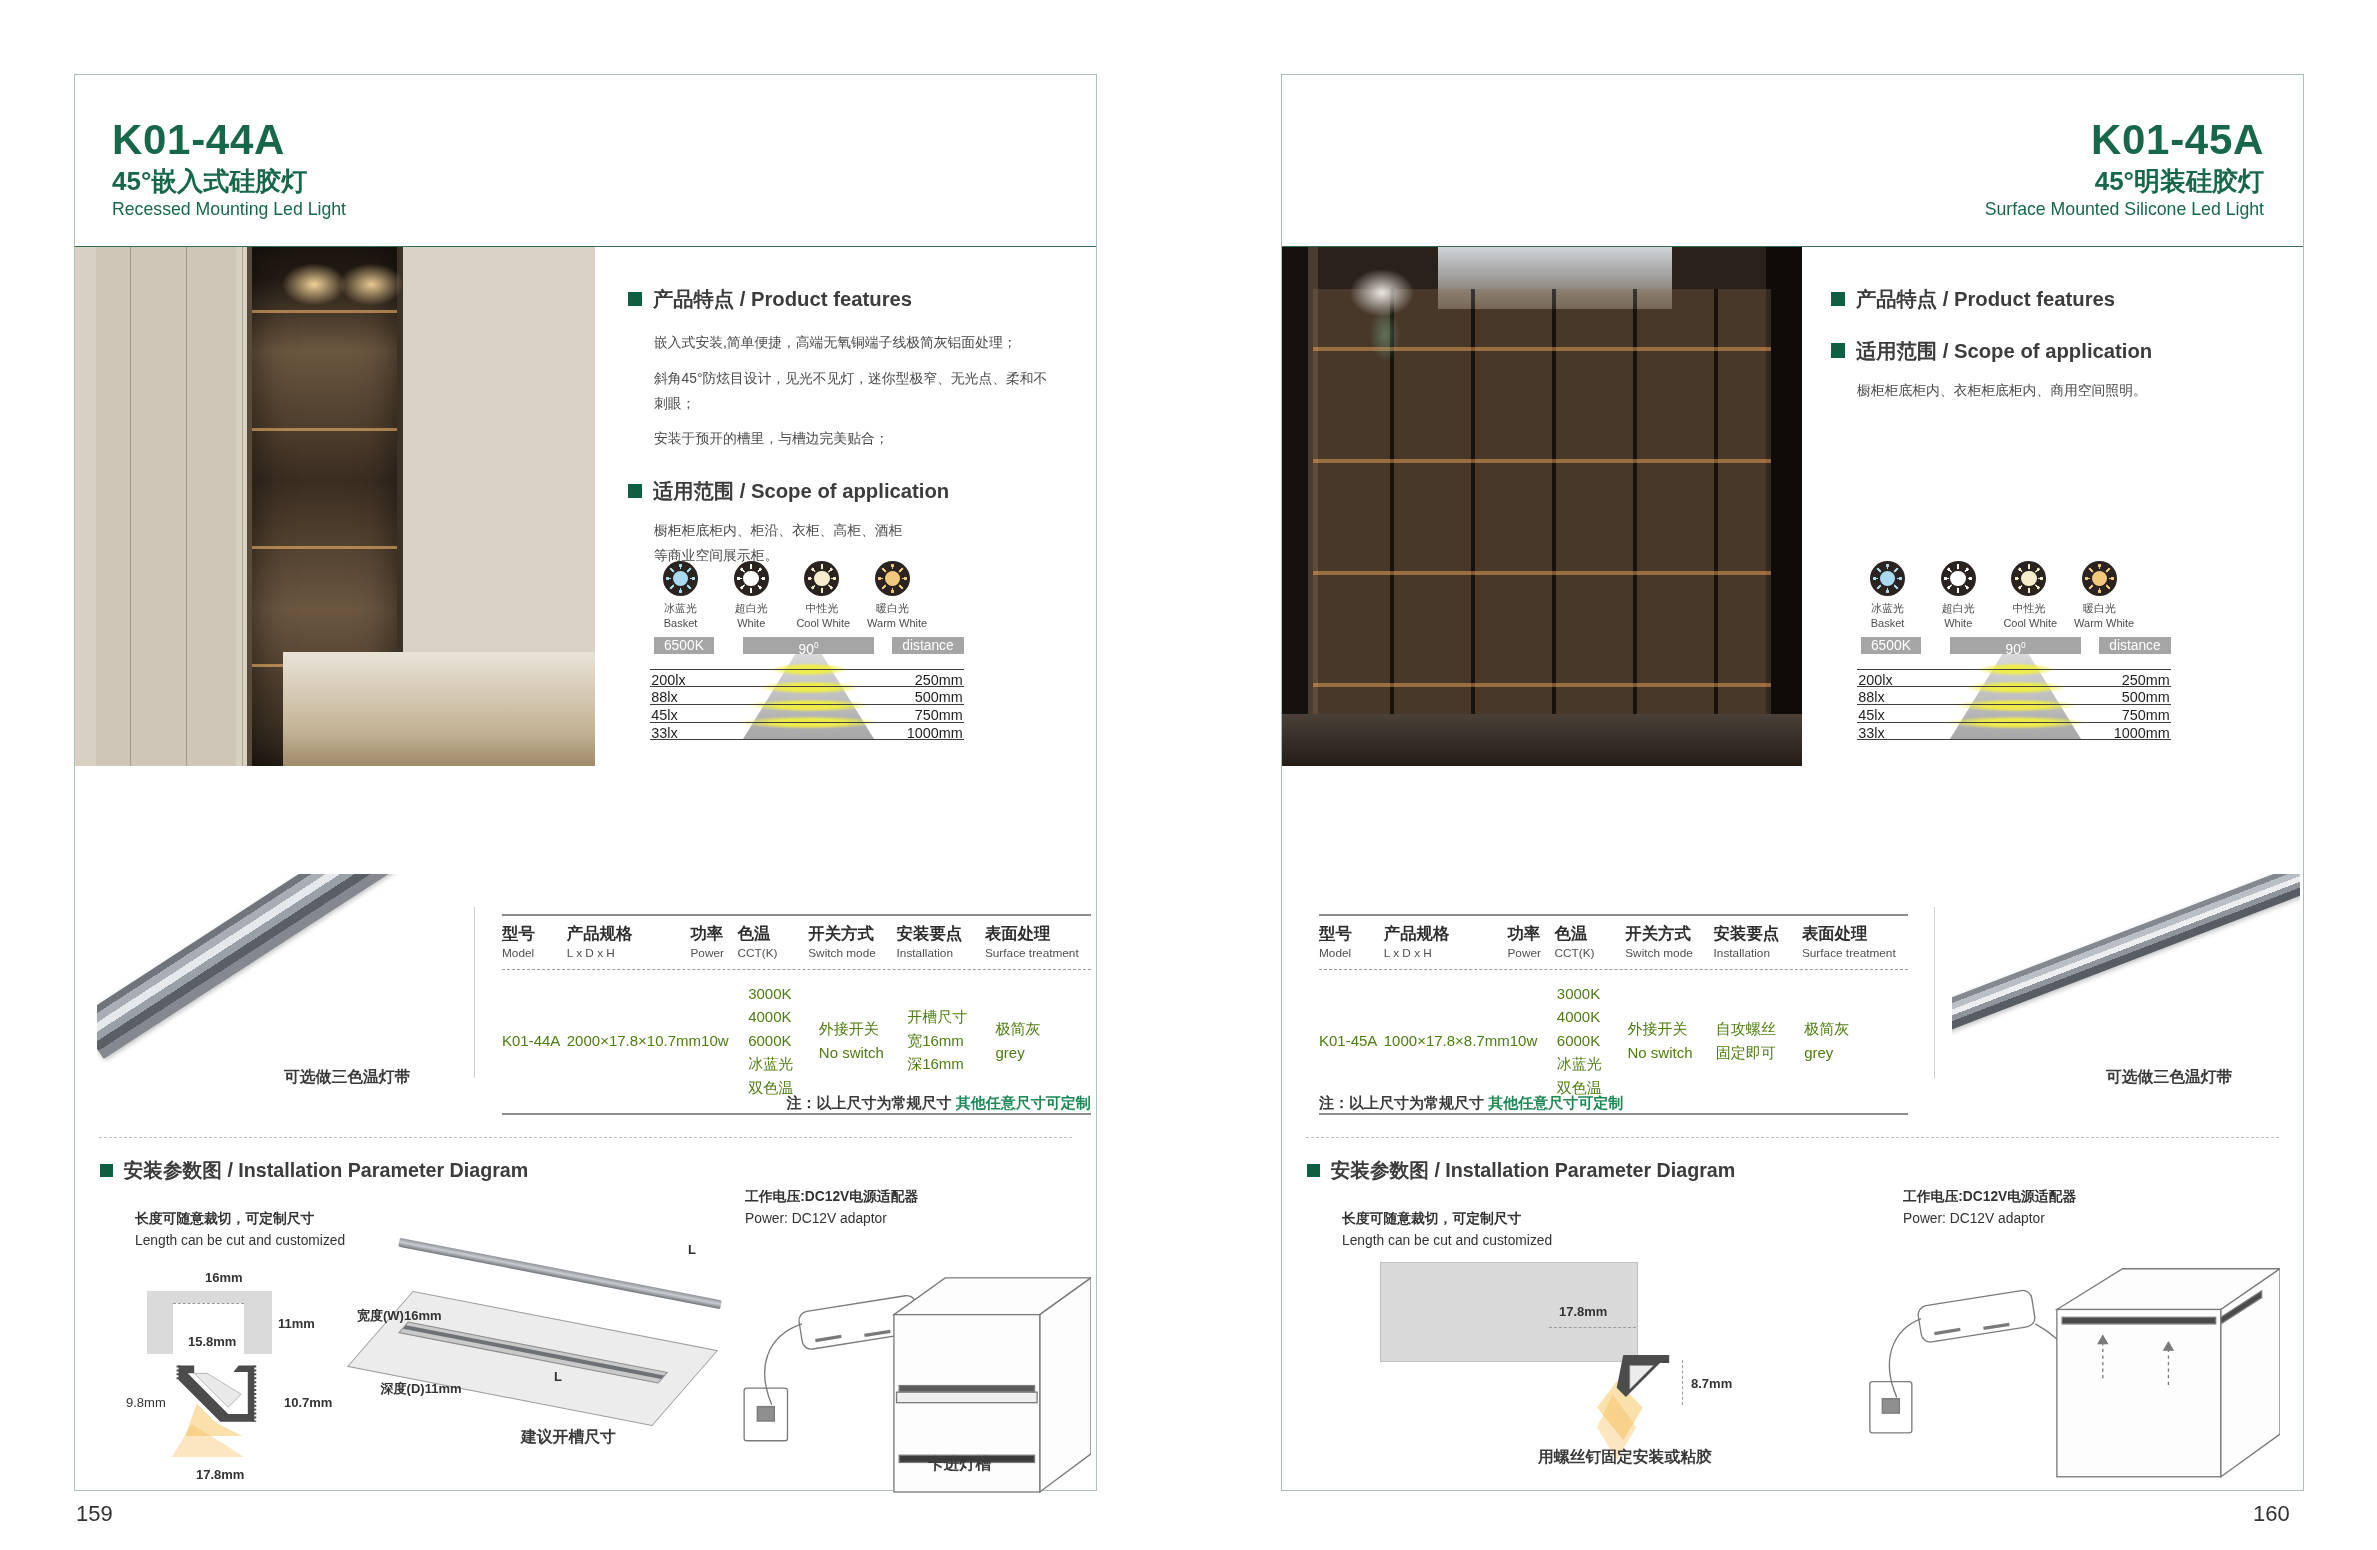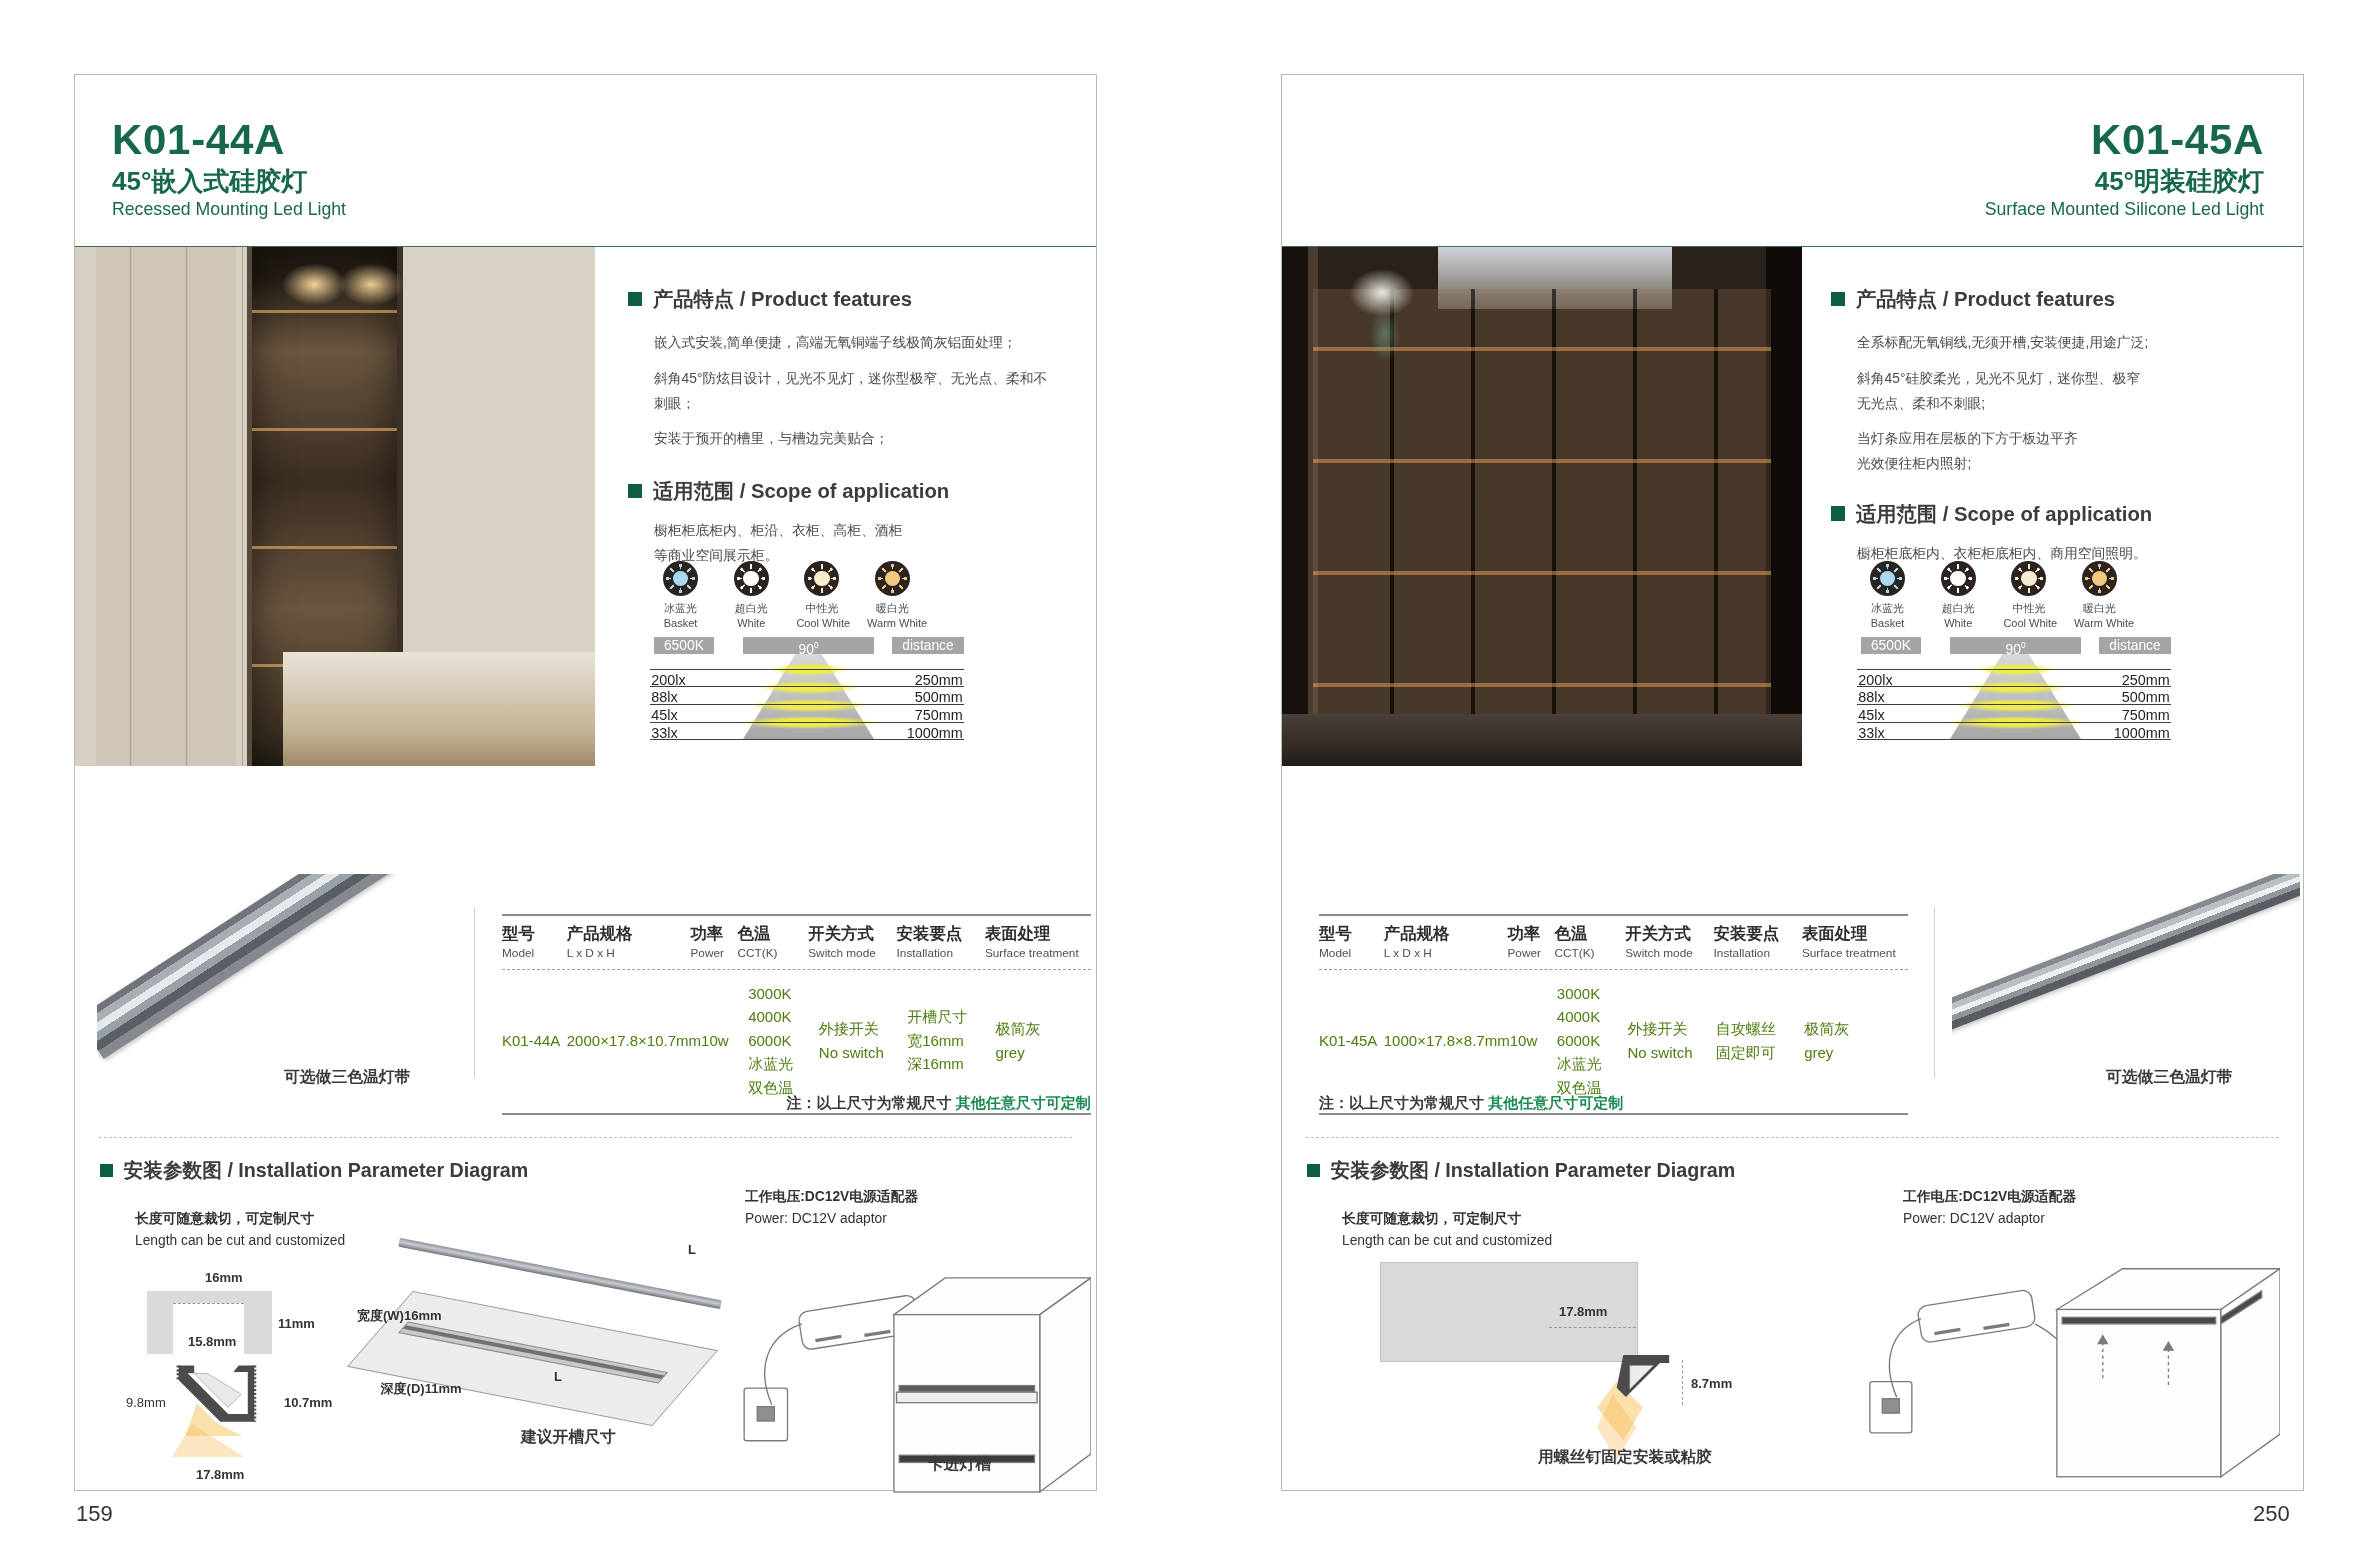--- a/index.html
+++ b/index.html
@@ -341,27 +341,20 @@
     <div class="abs" style="left:0;top:0;width:60%;height:40%;
          background:radial-gradient(46px 34px at 32% 22%,#e9e7e1,transparent 70%),radial-gradient(22px 39px at 33% 42%,rgba(120,170,140,.5),transparent 70%)"></div>
     <div class="abs" style="left:0;bottom:0;width:100%;height:10%;background:linear-gradient(180deg,#4a4038,#241d17)"></div>
   </div>
 
   <div class="abs" style="left:549px;top:210px;width:427px">
     <div class="sec-head">
       <span class="bullet"></span>
       <span>产品特点 / Product features</span>
     </div>
-    <div class="body-text" style="margin-top:17px;padding-left:26px">
-      <div class="para">全系标配无氧铜线,无须开槽,安装便捷,用途广泛;</div>
-      <div class="para" style="margin-bottom:0">斜角45°硅胶柔光，见光不见灯，迷你型、极窄</div>
-      <div class="para">无光点、柔和不刺眼;</div>
-      <div>当灯条应用在层板的下方于板边平齐</div>
-      <div>光效便往柜内照射;</div>
-    </div>
     <div class="sec-head" style="margin-top:23.6px">
       <span class="bullet"></span>
       <span>适用范围 / Scope of application</span>
     </div>
     <div class="body-text" style="margin-top:13px;padding-left:26px">
       <div>橱柜柜底柜内、衣柜柜底柜内、商用空间照明。</div>
     </div>
   </div>
 
   <div class="abs ct-row" style="left:580px;top:486px">
@@ -553,14 +546,14 @@
         <rect x="308" y="122" width="234" height="10" fill="#4a4a4a"></rect>
         <polygon points="550,122 612,82 612,92 550,132" fill="#4a4a4a"></polygon>
         <line x1="370" y1="150" x2="370" y2="215" stroke-dasharray="5 5"></line>
         <polygon points="370,150 363,162 377,162" fill="#7a7a7a"></polygon>
         <line x1="470" y1="160" x2="470" y2="230" stroke-dasharray="5 5"></line>
         <polygon points="470,160 463,172 477,172" fill="#7a7a7a"></polygon>
       </g>
     </svg>
   </div>
 </div>
-<div class="abs page-no" style="left:2253px;top:1501px">250</div>
+<div class="abs page-no" style="left:2253px;top:1501px">160</div>
 
 
 </body></html>

